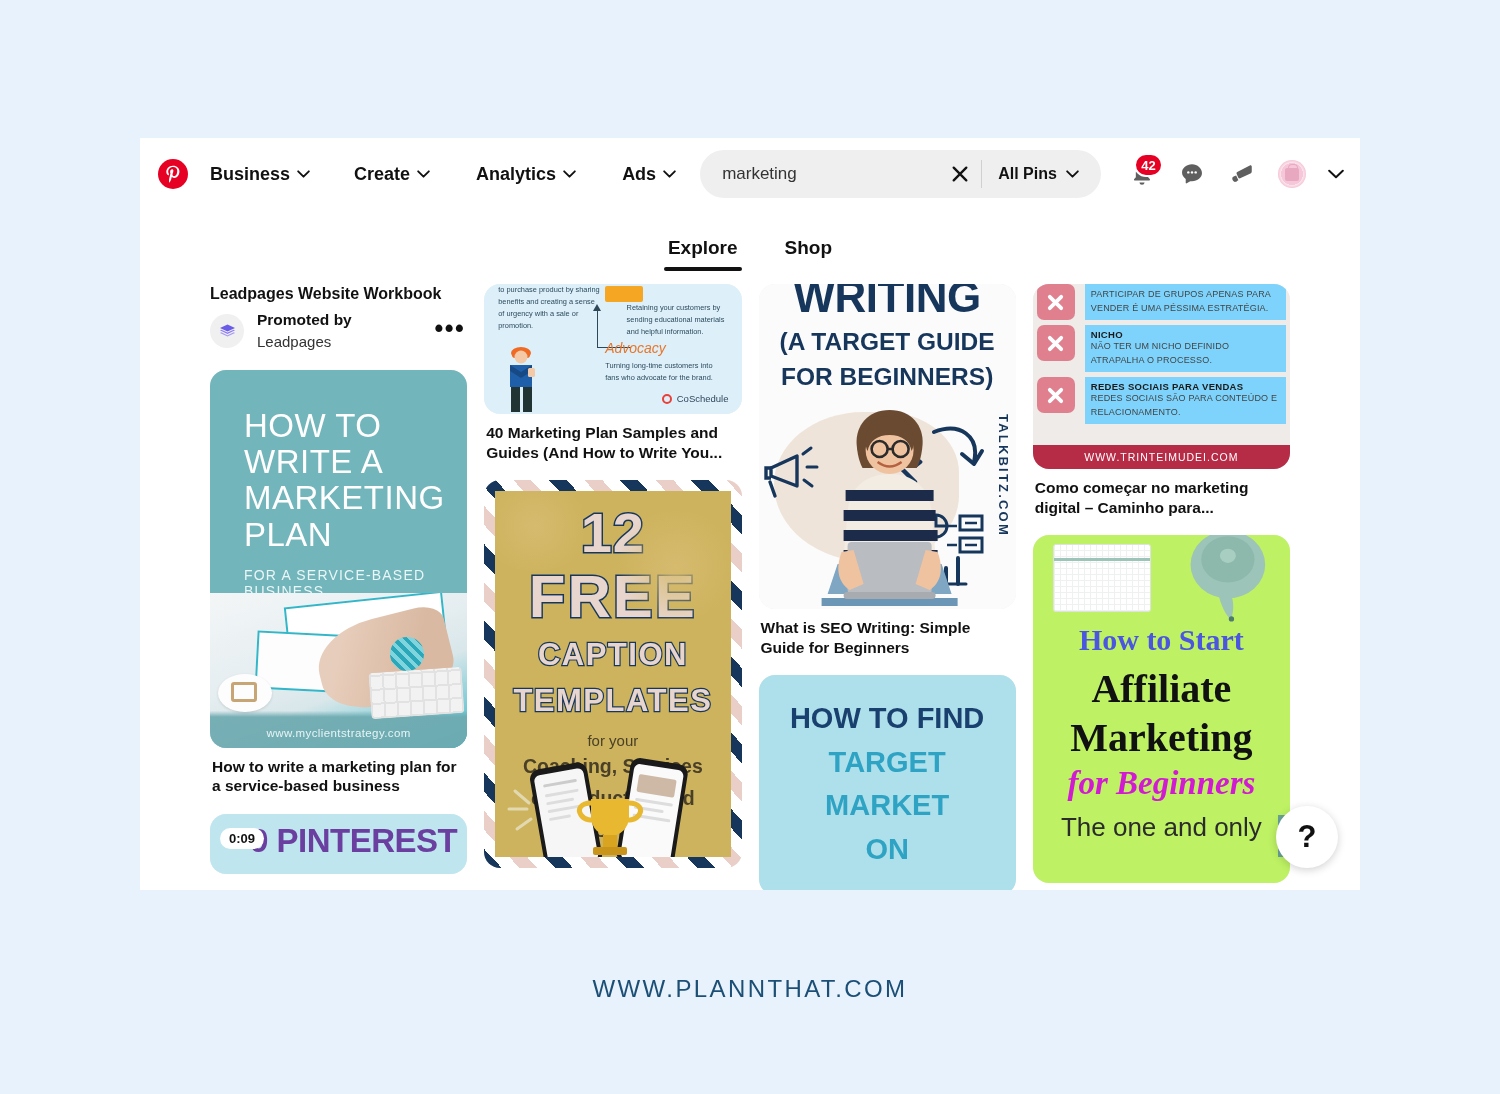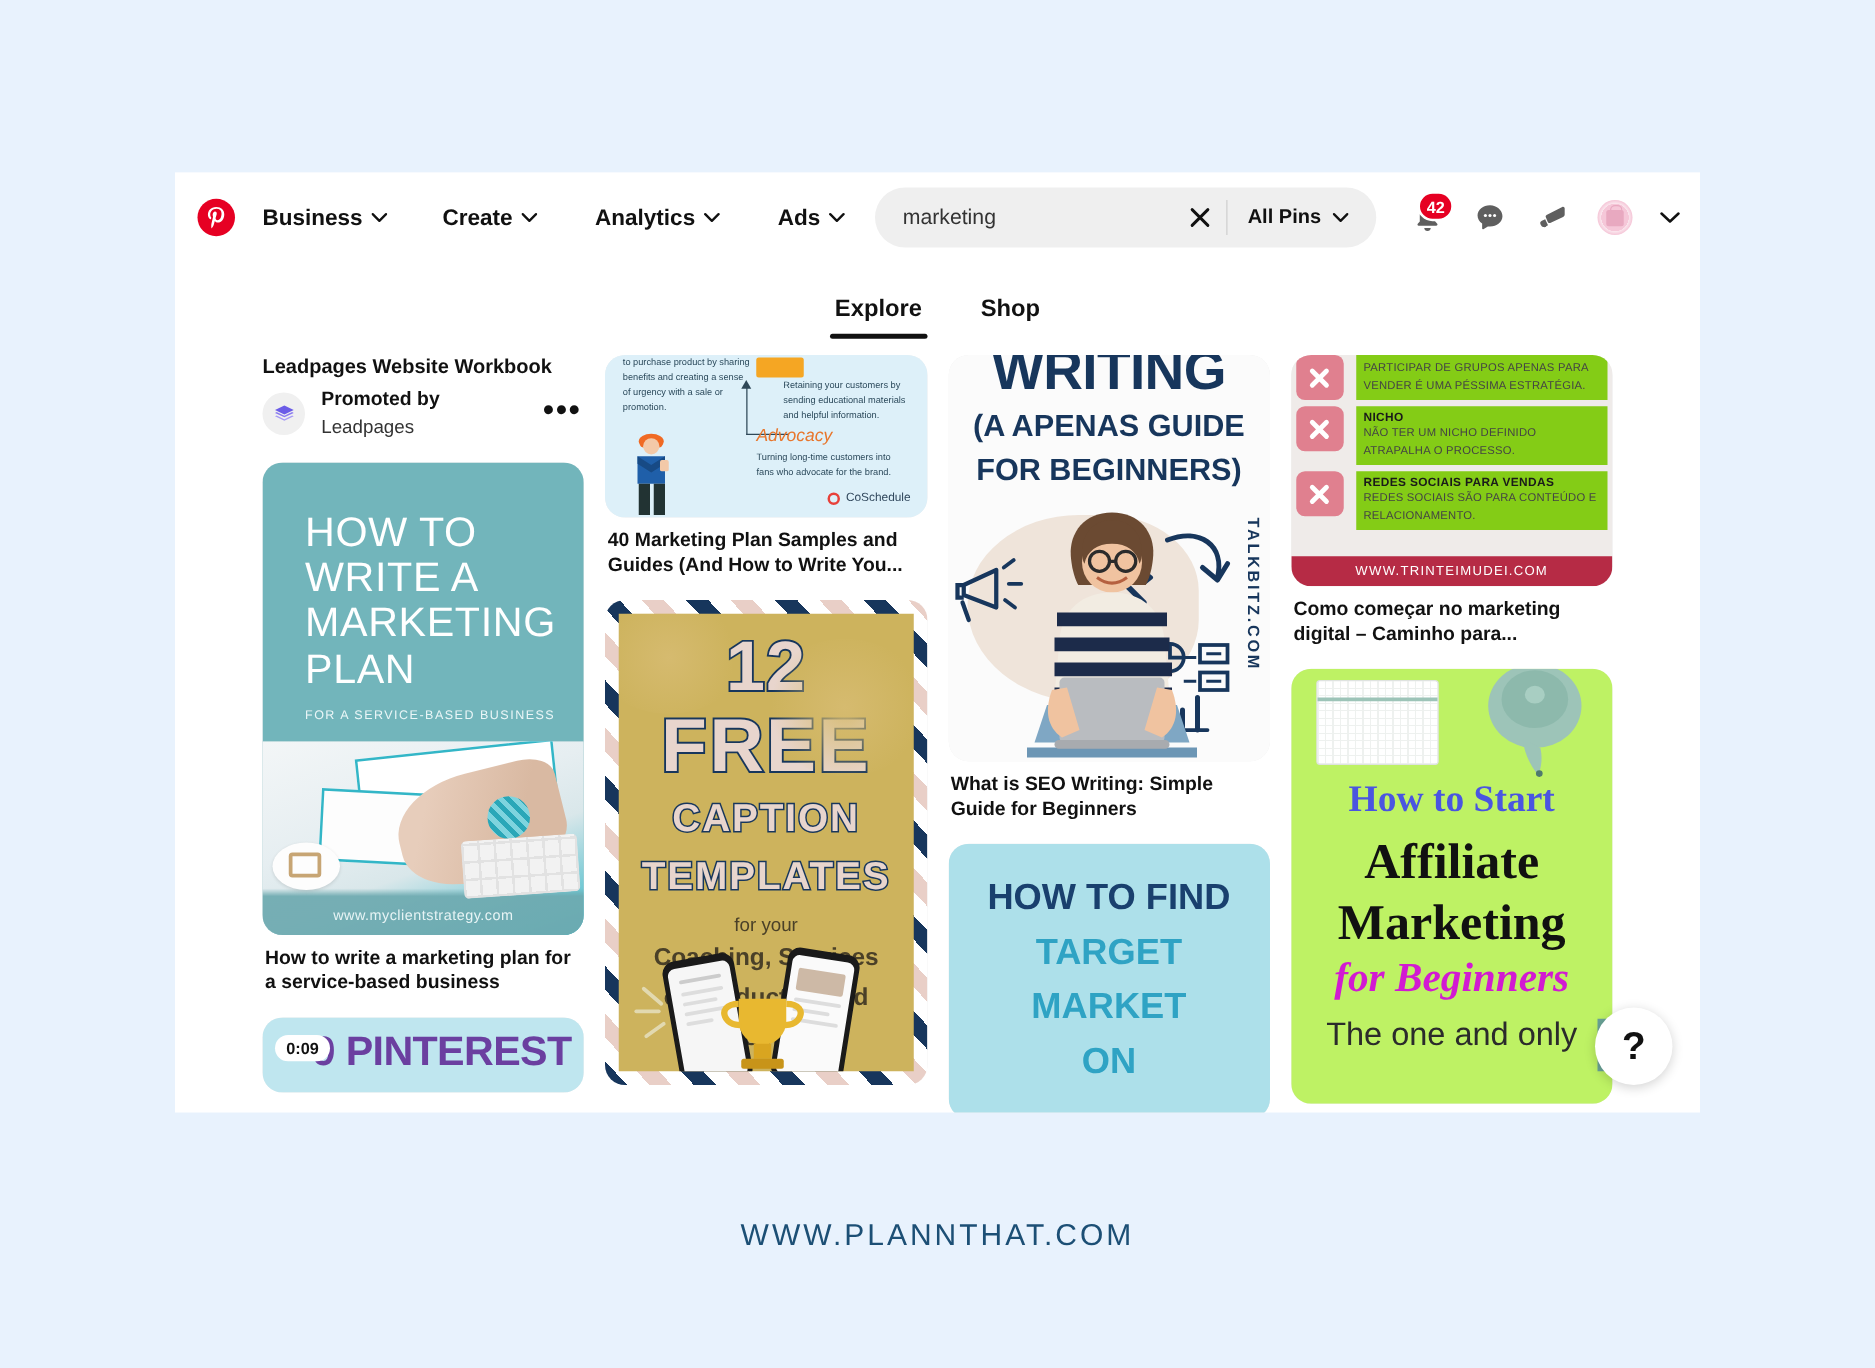--- a/index.html
+++ b/index.html
@@ -200,21 +200,21 @@
   
 
   
   .art-mkplan { background: #72b5bb; height: 378px; position: relative; padding-left: 12px; }
   .mk-txt {
     padding: 38px 22px 0;
     color: #fff; font-weight: 300; line-height: 1.1;
     font-size: 33px; letter-spacing: .5px;
   }
   .mk-sub {
-    color: #eaf6f7; font-size: 10px; letter-spacing: 1.2px;
+    color: #eaf6f7; font-size: 14px; letter-spacing: 1.2px;
     margin-top: 14px; padding: 0 22px;
   }
   .mk-photo {
     position: absolute; left: 0; right: 0; bottom: 0; height: 155px;
     background:
       linear-gradient(180deg, rgba(114,181,187,0) 76%, rgba(110,170,176,.93) 80%),
       linear-gradient(160deg, #f3f6f7 0%, #e6eef1 40%, #d9e7ea 60%, #33b6c7 100%);
       overflow:hidden;
   }
   .mk-ph-paper {
@@ -396,21 +396,21 @@
   .art-pt {
     background: #efebe9; height: 185px; position: relative; overflow:hidden;
   }
   .pt-row { display:flex; align-items:flex-start; padding: 0 4px; margin-bottom: 5px; }
   .pt-x {
     width: 38px; height: 36px; border-radius: 7px; flex: 0 0 auto;
     background:#e0808f; display:flex;align-items:center;justify-content:center;
     margin-right: 10px;
   }
   .pt-x svg { width:19px;height:19px; }
-  .pt-body { flex:1 1 auto; min-width:0; background:#84cc16; padding: 4px 6px 5px; }
+  .pt-body { flex:1 1 auto; min-width:0; background:#7dd3fc; padding: 4px 6px 5px; }
   .pt-h { font-size: 9.5px; font-weight: bold; color:#1a1a1a; letter-spacing:.3px; }
   .pt-p { font-size: 9px; color:#444; line-height:1.5; letter-spacing:.2px; }
   .pt-foot {
     position:absolute; left:0; right:0; bottom:0; height: 24px;
     background:#b62b45; color:#fff; font-size:10.5px; letter-spacing:1px;
     display:flex;align-items:center;justify-content:center;
   }
 
   
   .art-aff {
@@ -723,21 +723,21 @@
         </div>
 
       </div>
 
       <div class="col">
 
         <div class="pin">
           <div class="pin-img">
             <div class="art-seo">
               <div class="seo-h1">WRITING</div>
-              <div class="seo-h2">(A APENAS GUIDE</div>
+              <div class="seo-h2">(A TARGET GUIDE</div>
               <div class="seo-h2">FOR BEGINNERS)</div>
               <div class="seo-blob"></div>
 
               <svg class="seo-doodle" style="left:4px;top:158px;width:62px;height:62px;" viewBox="0 0 62 62">
                 <path d="M8 26 34 14v30L8 34z" fill="none" stroke="#17365c" stroke-width="3.4" stroke-linejoin="round"></path>
                 <path d="M8 26H3v10h5" fill="none" stroke="#17365c" stroke-width="3.4"></path>
                 <path d="M7 40l5 14" stroke="#17365c" stroke-width="3.4" stroke-linecap="round"></path>
                 <g stroke="#17365c" stroke-width="3" stroke-linecap="round">
                   <path d="M40 12 48 6"></path>
                     <path d="M44 25h10"></path>

